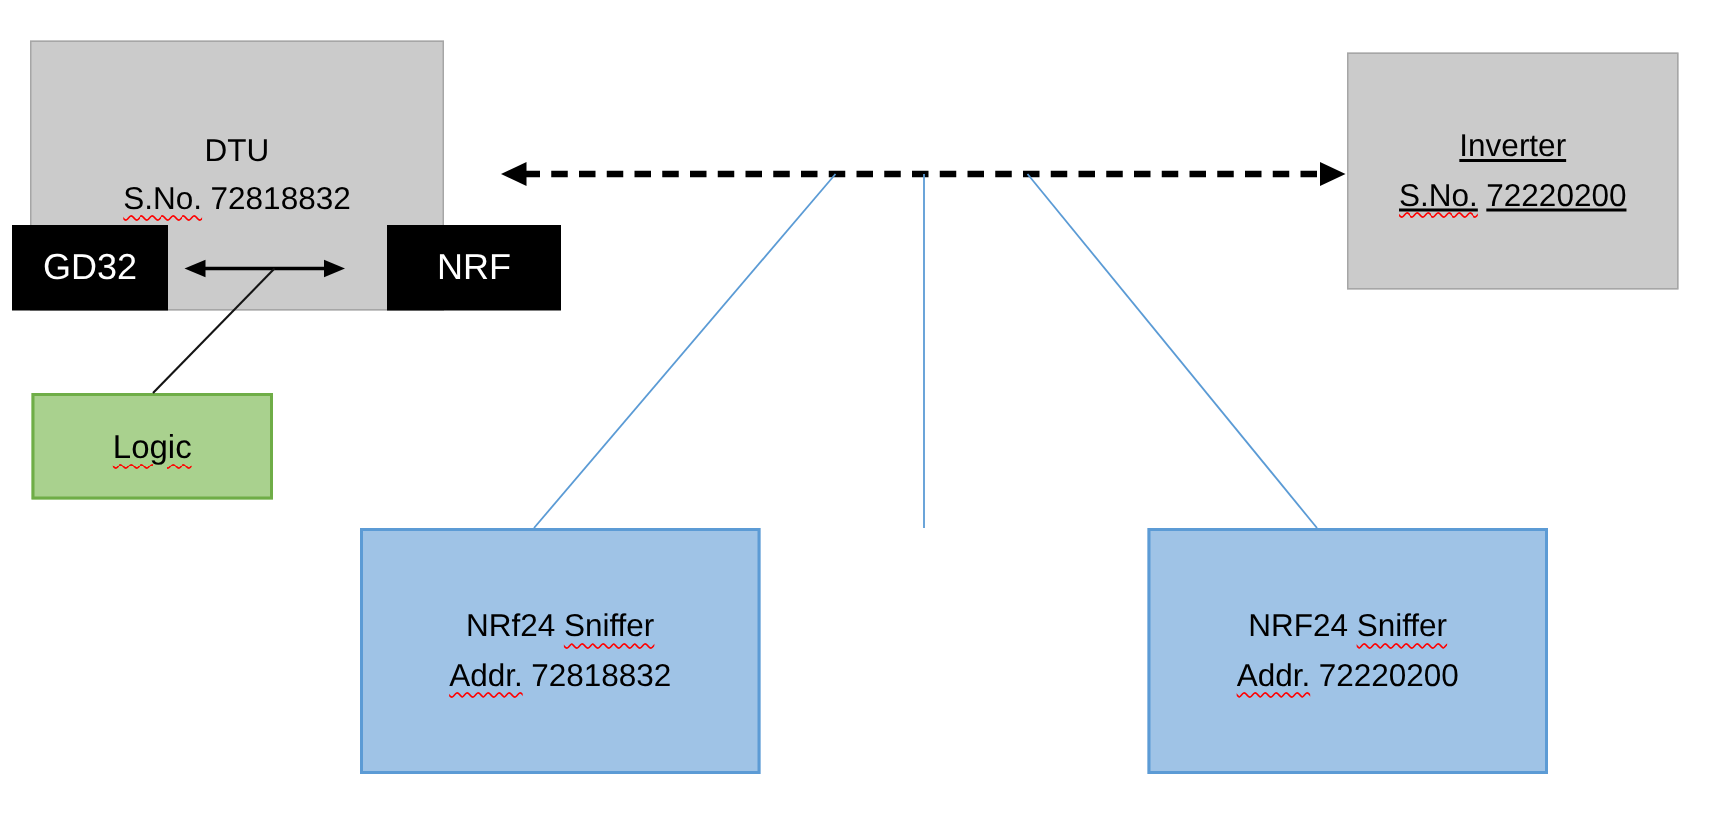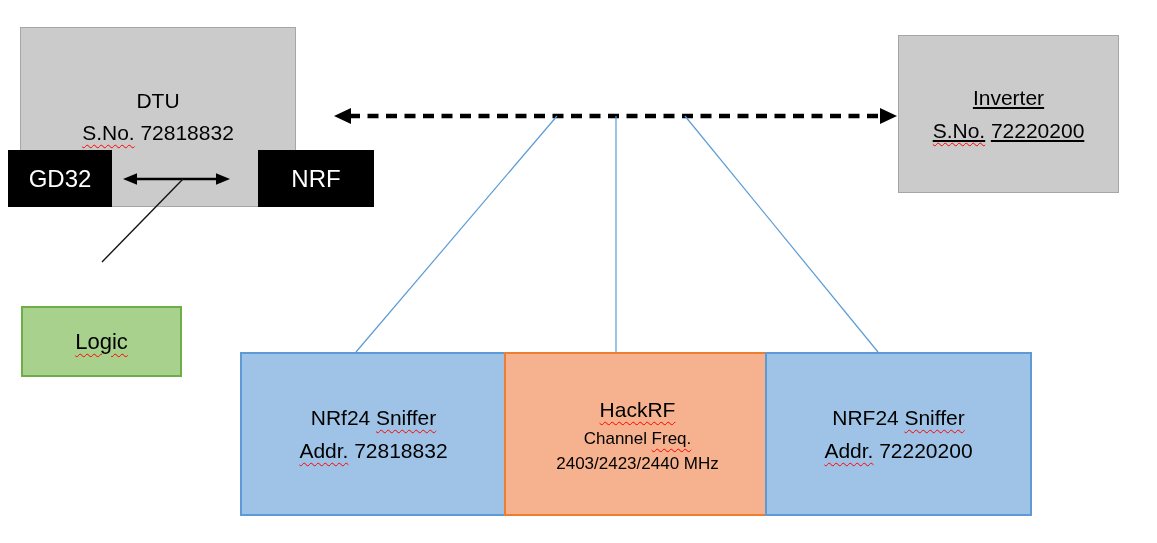--- a/index.html
+++ b/index.html
@@ -27,21 +27,21 @@
         background:var(--gray-fill); border:1px solid var(--gray-border);
         font-size:21px; line-height:32px; }
   .chip{ position:absolute; box-sizing:border-box;
          background:var(--chip-bg); color:var(--chip-text);
          display:flex; align-items:center; justify-content:center;
          font-size:24px; }
   #chip-gd32{ left:8px; top:150px; width:104px; height:57px; }
   #chip-nrf{ left:242px; top:150px; width:116px; height:57px;margin-left:16px; }
   #logic{ left:21px; top:262px; width:161px; height:71px;
           background:var(--green-fill); border:2px solid var(--green-border);
-          font-size:22px;margin-top:44px; }
+          font-size:22px; }
   #inverter{ left:898px; top:35px; width:221px; height:158px;
              background:var(--gray-fill); border:1px solid var(--gray-border);
              font-size:21px; line-height:33px;text-decoration:underline; }
   .bottom-node{ top:352px; width:267px; height:164px; font-size:21px; line-height:33px; }
   #sniffer-left{ left:240px; background:var(--blue-fill); border:2px solid var(--blue-border); }
   #hackrf{ left:504px; background:var(--orange-fill); border:2px solid var(--orange-border); }
   #sniffer-right{ left:765px; background:var(--blue-fill); border:2px solid var(--blue-border); }
   .subline{ font-size:17px; line-height:25px; }
   .row{ display:flex; gap:0.27em; justify-content:center; }
   .sq{
@@ -92,30 +92,20 @@
     <div class="row">
       <span>NRf24</span>
       <span class="sq">Sniffer</span>
     </div>
     <div class="row">
       <span class="sq">Addr.</span>
       <span>72818832</span>
     </div>
   </div>
 
-  <div id="hackrf" class="node bottom-node">
-    <div>
-      <span class="sq">HackRF</span>
-    </div>
-    <div class="row subline">
-      <span>Channel</span>
-      <span class="sq">Freq.</span>
-    </div>
-    <div class="subline">2403/2423/2440 MHz</div>
-  </div>
 
   <div id="sniffer-right" class="node bottom-node">
     <div class="row">
       <span>NRF24</span>
       <span class="sq">Sniffer</span>
     </div>
     <div class="row">
       <span class="sq">Addr.</span>
       <span>72220200</span>
     </div>

